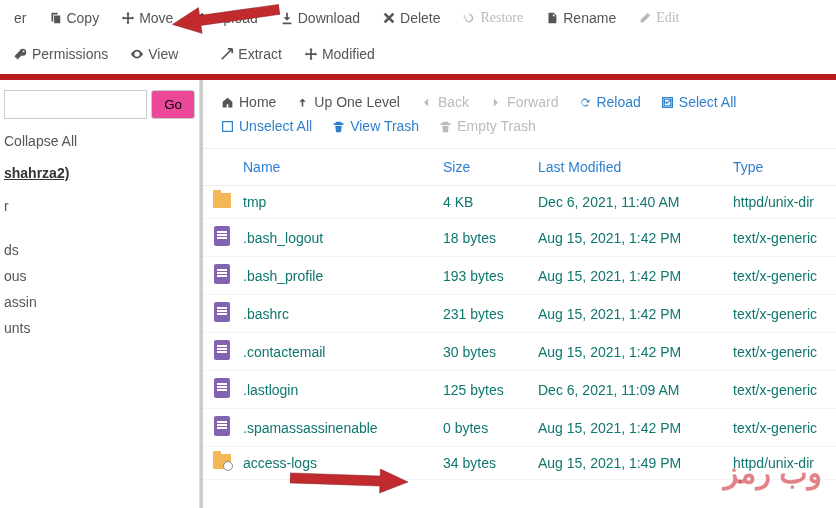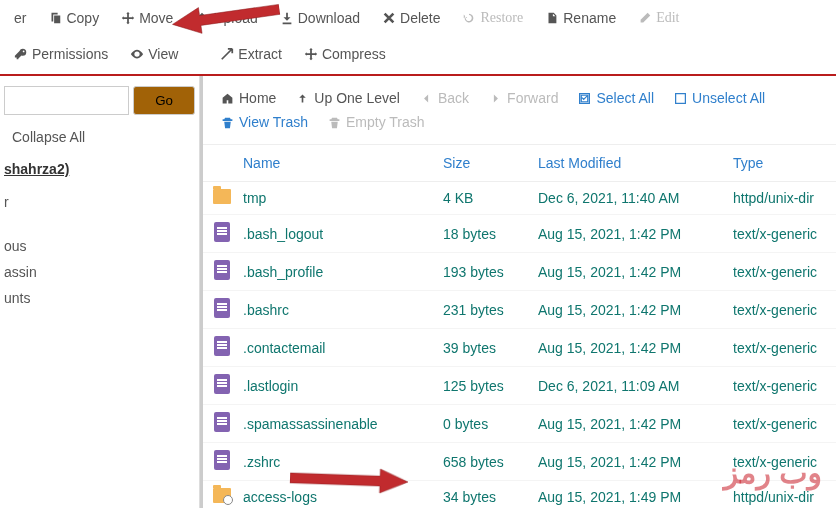--- a/index.html
+++ b/index.html
@@ -3,30 +3,30 @@
 <meta charset="utf-8">
 <style>
   * { box-sizing: border-box; margin: 0; padding: 0; }
   body { font-family: Arial, Helvetica, sans-serif; font-size: 14px; color: #555; width: 836px; height: 508px; overflow: hidden; background: #fff; position: relative; }
   
   .toolbar { display: flex; padding: 6px 4px; gap: 2px; flex-wrap: wrap; }
   .toolbar-btn { display: inline-flex; align-items: center; gap: 4px; padding: 4px 10px; cursor: pointer; border-radius: 3px; color: #555; }
   .toolbar-btn.disabled { color: #bbb; font-family: Liberation Serif, serif; }
   .toolbar-btn svg { width: 14px; height: 14px; fill: currentColor; }
   
-  .toolbar-row2 { border-bottom: 2px solid #b91c1c; padding-bottom: 8px; }
+  .toolbar-row2 { border-bottom: 6px solid #b91c1c; padding-bottom: 8px; }
   
   .main-area { display: flex; height: calc(508px - 72px); }
   .sidebar { width: 200px; flex-shrink: 0; overflow: hidden; border-right: 1px solid #ddd; background: #fff; padding-top: 4px; }
   
   .path-row { display: flex; padding: 6px 4px; gap: 4px; }
   .path-input { flex: 1; border: 1px solid #ccc; padding: 6px 4px; min-width: 0; }
-  .go-btn { border: 1px solid #ccc; background: #a16207; padding: 6px 21px; border-radius: 3px; cursor: pointer; }
-  
-  .tree-action { padding: 8px 12px; color: #555; cursor: pointer; white-space: nowrap; overflow: hidden; }
+  .go-btn { border: 1px solid #ccc; background: #ec4899; padding: 6px 12px; border-radius: 3px; cursor: pointer; }
+  
+  .tree-action { padding: 8px 4px; color: #555; cursor: pointer; white-space: nowrap; overflow: hidden; }
   .tree-root { padding: 8px 4px; font-weight: bold; color: #333; white-space: nowrap; overflow: hidden; text-decoration: underline; }
   .tree-item { padding: 5px 4px; color: #555; white-space: nowrap; overflow: hidden; cursor: pointer; }
   
   .content { flex: 1; display: flex; flex-direction: column; overflow: hidden; border-left: 3px solid #ccc; }
   
   .nav-toolbar { display: flex; flex-wrap: wrap; gap: 0; padding: 10px 8px; border-bottom: 1px solid #eee; }
   .nav-btn { display: inline-flex; align-items: center; gap: 5px; padding: 4px 10px; cursor: pointer; color: #555; border-radius: 3px; }
   .nav-btn.disabled { color: #bbb; }
   .nav-btn.blue { color: #2f7fcc; }
   .nav-btn svg { width: 13px; height: 13px; fill: currentColor; }
@@ -129,36 +129,37 @@
   <div class="toolbar-btn">
     <svg viewBox="0 0 16 16">
         <path d="M2 14L14 2M14 2v5M14 2H9" stroke="currentColor" stroke-width="2" fill="none"></path>
       </svg>
     <span>Extract</span>
   </div>
   <div class="toolbar-btn">
     <svg viewBox="0 0 16 16">
         <path d="M8 1l2 2H9v4h4V6l2 2-2 2V9H9v4h1l-2 2-2-2h1V9H3v1L1 8l2-2v1h4V3H6l2-2z"></path>
       </svg>
-    <span>Compress</span>
+    <span>Modified</span>
   </div>
 </div>
 
 <div class="main-area">
 
   <div class="sidebar">
     <div class="path-row">
       <input class="path-input" style="">
       <button class="go-btn">Go</button>
     </div>
     <div class="tree-action">Collapse All</div>
     <div class="tree-root">shahrza2)</div>
     <div style="height:4px"></div>
     <div class="tree-item">r</div>
     <div style="height:18px"></div>
+    <div class="tree-item">ds</div>
     <div class="tree-item">ous</div>
     <div class="tree-item">assin</div>
     <div class="tree-item">unts</div>
   </div>
 
   <div class="content">
     <div class="nav-toolbar">
       <div class="nav-btn">
         <svg viewBox="0 0 16 16">
             <path d="M8 2l6 5v7H9v-4H7v4H2V7l6-5z"></path>
@@ -175,20 +176,26 @@
         <svg viewBox="0 0 16 16">
             <path d="M10 3L5 8l5 5V3z"></path>
           </svg>
         <span>Back</span>
       </div>
       <div class="nav-btn disabled">
         <svg viewBox="0 0 16 16">
             <path d="M6 3l5 5-5 5V3z"></path>
           </svg>
         <span>Forward</span>
+      </div>
+      <div class="nav-btn blue">
+        <svg viewBox="0 0 16 16">
+            <path d="M8 3a5 5 0 0 1 4.5 2.8L14 4v4h-4l1.5-1.5A3.5 3.5 0 1 0 11.3 10l1.4 1.4A5 5 0 1 1 8 3z"></path>
+          </svg>
+        <span>Reload</span>
       </div>
       <div class="nav-btn blue">
         <svg viewBox="0 0 16 16">
             <path d="M2 2h12v12H2V2zm2 2v8h8V4H4zm1 3l2 2 4-4" stroke="currentColor" fill="none" stroke-width="1.5"></path>
           </svg>
         <span>Select All</span>
       </div>
       <div class="nav-btn blue">
         <svg viewBox="0 0 16 16">
             <rect x="2" y="2" width="12" height="12" fill="none" stroke="currentColor" stroke-width="1.5"></rect>
@@ -245,42 +252,35 @@
             <tr>
               <td class="icon-cell"><span class="file-icon"></span></td>
               <td style="">.bashrc</td>
               <td>231 bytes</td>
               <td>Aug 15, 2021, 1:42 PM</td>
               <td>text/x-generic</td>
             </tr>
             <tr>
               <td class="icon-cell"><span class="file-icon"></span></td>
               <td style="">.contactemail</td>
-              <td>39 bytes</td>
+              <td>30 bytes</td>
               <td>Aug 15, 2021, 1:42 PM</td>
               <td>text/x-generic</td>
             </tr>
             <tr>
               <td class="icon-cell"><span class="file-icon"></span></td>
               <td style="">.lastlogin</td>
               <td>125 bytes</td>
               <td>Dec 6, 2021, 11:09 AM</td>
               <td>text/x-generic</td>
             </tr>
             <tr>
               <td class="icon-cell"><span class="file-icon"></span></td>
               <td style="">.spamassassinenable</td>
               <td>0 bytes</td>
-              <td>Aug 15, 2021, 1:42 PM</td>
-              <td>text/x-generic</td>
-            </tr>
-            <tr>
-              <td class="icon-cell"><span class="file-icon"></span></td>
-              <td style="">.zshrc</td>
-              <td>658 bytes</td>
               <td>Aug 15, 2021, 1:42 PM</td>
               <td>text/x-generic</td>
             </tr>
             <tr>
               <td class="icon-cell"><span class="folder-icon link"></span></td>
               <td style="">access-logs</td>
               <td>34 bytes</td>
               <td>Aug 15, 2021, 1:49 PM</td>
               <td>httpd/unix-dir</td>
             </tr>

